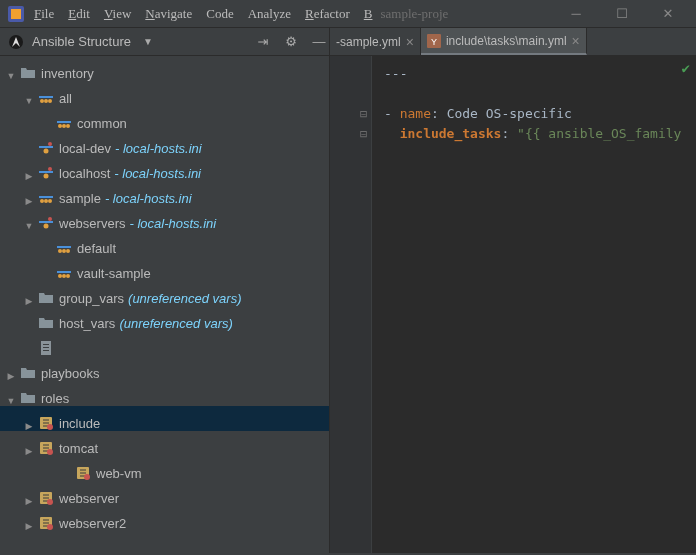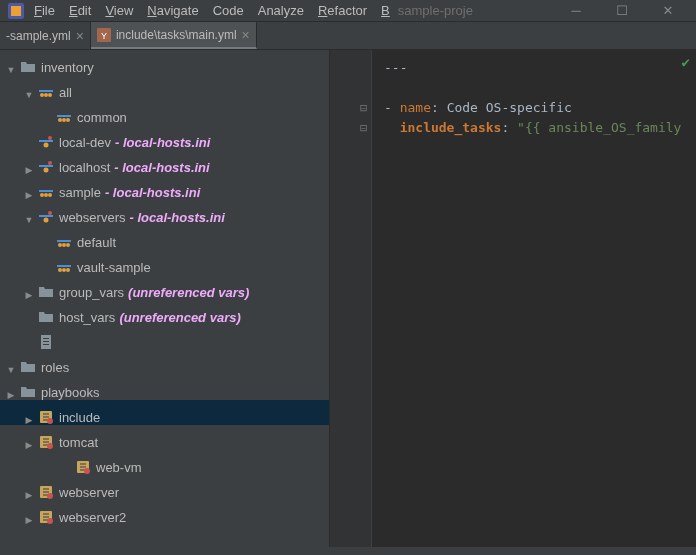--- a/index.html
+++ b/index.html
@@ -6,26 +6,27 @@
   body {
     width: 696px; height: 555px;
     background: #3c3f41;
     font-family: "Segoe UI", Arial, sans-serif;
     font-size: 13px;
     color: #bbbbbb;
     overflow: hidden;
     position: relative;
   }
   .titlebar {
-    height: 22px;
+    height: 28px;
     background: #3c3f41;
     display: flex;
     align-items: center;
     padding: 0 6px 0 8px;
     border-bottom: 1px solid #2b2b2b;
+    font-family: Liberation Serif, serif;
   }
   .app-icon {
     width: 16px; height: 16px;
     margin-right: 10px;
   }
   .menu {
     display: flex;
     gap: 14px;
     flex: 0 0 auto;
   }
@@ -105,21 +106,21 @@
     white-space: nowrap;
     cursor: pointer;
   }
   .tree-row.selected { background: #0d293e; }
   .tw { width: 14px; display: inline-flex; justify-content: center; color: #8a8a8a; font-size: 9px; }
   .tw.open::before { content: "▼"; }
   .tw.closed::before { content: "▶"; }
   .tw.none::before { content: ""; }
   .node-icon { width: 16px; height: 16px; margin: 0 5px 0 2px; display: inline-flex; align-items: center; justify-content: center; }
   .node-label { color: #bbbbbb; }
-  .node-hint { color: #f0abfc; font-style: italic; margin-left: 4px; font-weight: bold; }
+  .node-hint { color: #7dd3fc; font-style: italic; margin-left: 4px; }
   .editor {
     flex: 1;
     background: #2b2b2b;
     position: relative;
     font-family: "Consolas", monospace;
     font-size: 13px;
     color: #a9b7c6;
   }
   .gutter {
     position: absolute;
@@ -175,20 +176,34 @@
   </div>
   <span class="project-name">sample-proje</span>
   <div class="win-controls">
     <span class="win-btn">─</span>
     <span class="win-btn">☐</span>
     <span class="win-btn">✕</span>
   </div>
 </div>
 
 <div class="toolbar">
+  <div class="tool-left">
+    <span class="ans-icon">
+      <svg viewBox="0 0 16 16" width="16" height="16">
+          <circle cx="8" cy="8" r="7" fill="#1a1a1a"></circle>
+          <path d="M8 3 L12 13 L8 9 L4 13 Z" fill="#ddd"></path>
+        </svg>
+    </span>
+    <span class="tool-title">Ansible Structure</span>
+    <span class="chev-down">▼</span>
+    <span class="tool-spacer"></span>
+    <span class="tool-btn">⇥</span>
+    <span class="tool-btn">⚙</span>
+    <span class="tool-btn">—</span>
+  </div>
   <div class="tabs">
     <div class="tab">
       <span class="tab-label">-sample.yml</span>
       <span class="tab-close">×</span>
     </div>
     <div class="tab active">
       <span class="yml-icon">
         <svg viewBox="0 0 14 14" width="14" height="14">
             <rect width="14" height="14" rx="1" fill="#a1664b"></rect>
             <text x="7" y="11" text-anchor="middle" fill="#fff" font-size="9" font-family="Arial">Y</text>
@@ -333,36 +348,36 @@
         <span class="node-icon">
           <svg width="16" height="16" viewBox="0 0 16 16">
             <rect x="3" y="1" width="10" height="14" fill="#8a9399"></rect>
             <rect x="5" y="4" width="6" height="1" fill="#3c3f41"></rect>
             <rect x="5" y="7" width="6" height="1" fill="#3c3f41"></rect>
             <rect x="5" y="10" width="6" height="1" fill="#3c3f41"></rect>
           </svg>
         </span>
       </div>
       <div class="tree-row" style="padding-left: 4px;">
+        <span class="tw closed"></span>
+        <span class="node-icon">
+          <svg width="16" height="16" viewBox="0 0 16 16">
+            <path class="folder-svg" d="M1 3h5l1 2h8v8H1z"></path>
+          </svg>
+        </span>
+        <span class="node-label">playbooks</span>
+      </div>
+      <div class="tree-row" style="padding-left: 4px;">
         <span class="tw open"></span>
         <span class="node-icon">
           <svg width="16" height="16" viewBox="0 0 16 16">
             <path class="folder-svg" d="M1 3h5l1 2h8v8H1z"></path>
           </svg>
         </span>
         <span class="node-label">roles</span>
-      </div>
-      <div class="tree-row" style="padding-left: 4px;">
-        <span class="tw closed"></span>
-        <span class="node-icon">
-          <svg width="16" height="16" viewBox="0 0 16 16">
-            <path class="folder-svg" d="M1 3h5l1 2h8v8H1z"></path>
-          </svg>
-        </span>
-        <span class="node-label">playbooks</span>
       </div>
       <div class="tree-row selected" style="padding-left: 22px;">
         <span class="tw closed"></span>
         <span class="node-icon">
           <svg width="16" height="16" viewBox="0 0 16 16">
             <rect x="2" y="2" width="12" height="12" rx="1" fill="#c7a65c"></rect>
             <path d="M5 5h6M5 8h6M5 11h6" stroke="#3a3a3a" stroke-width="1"></path>
             <circle cx="12" cy="12" r="3" fill="#c75450"></circle>
           </svg>
         </span>

